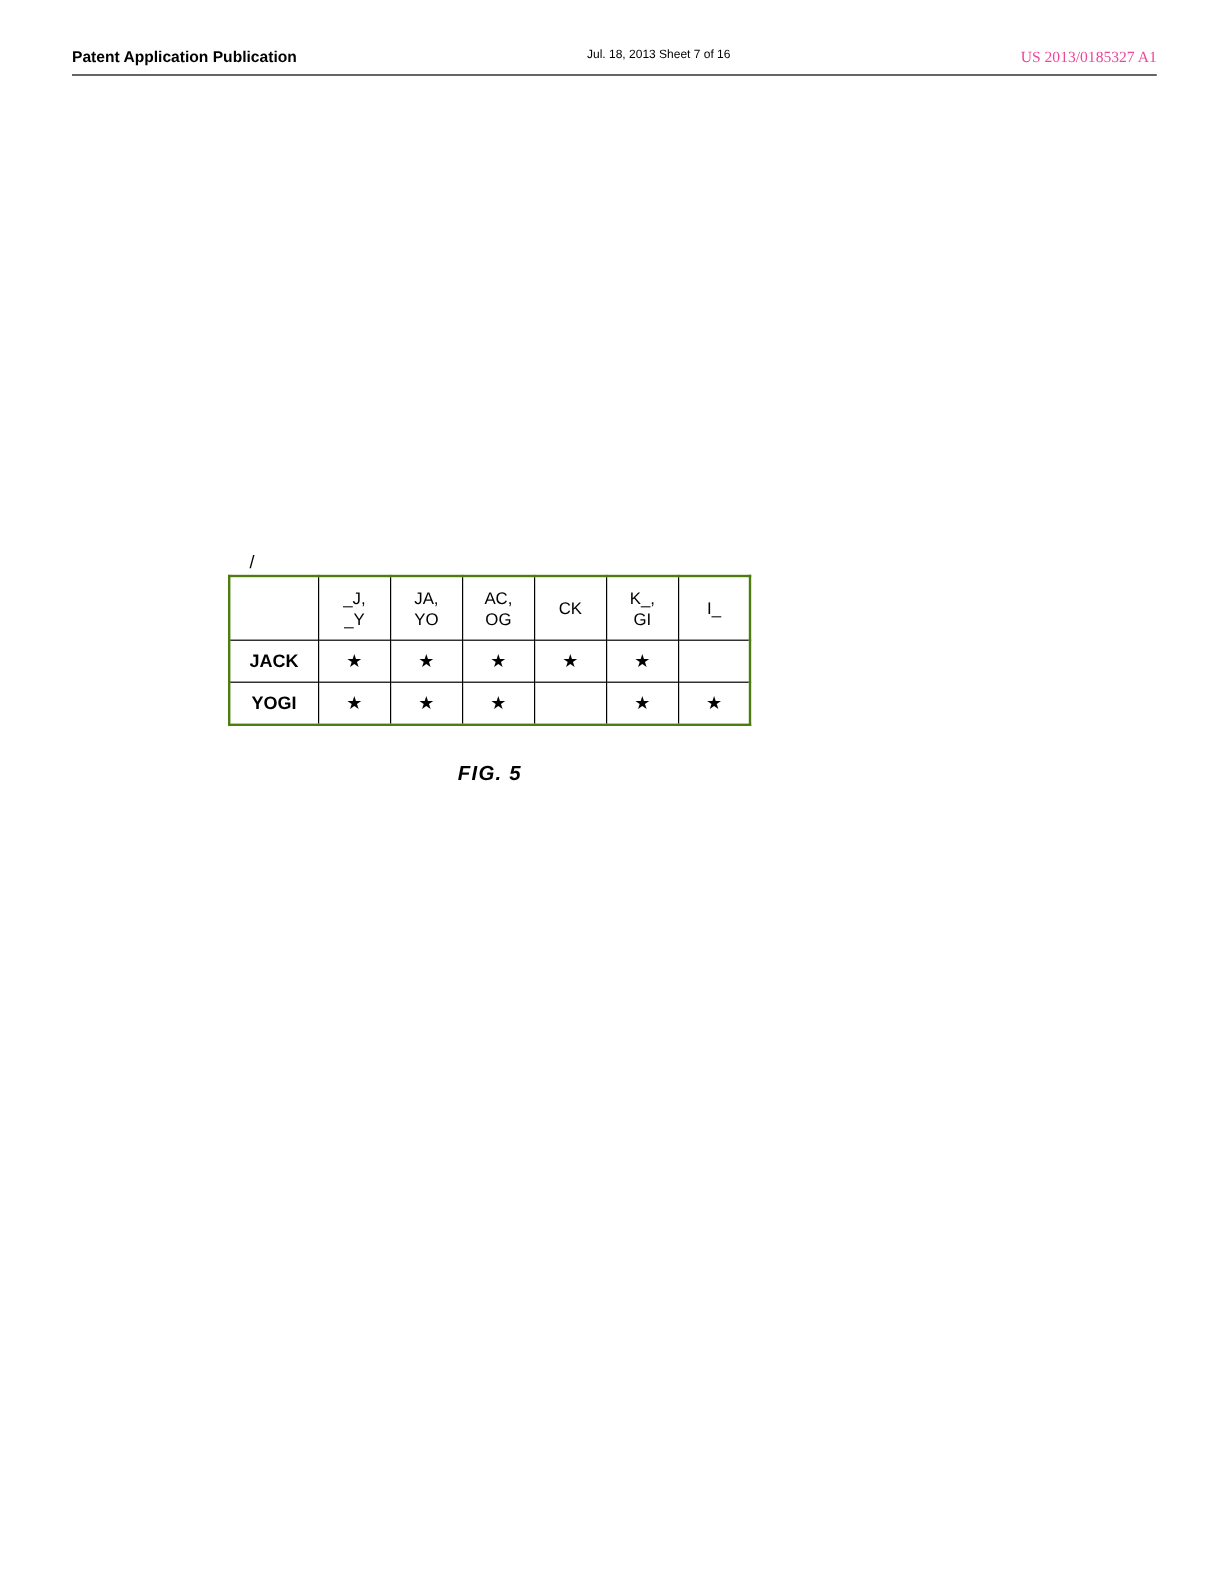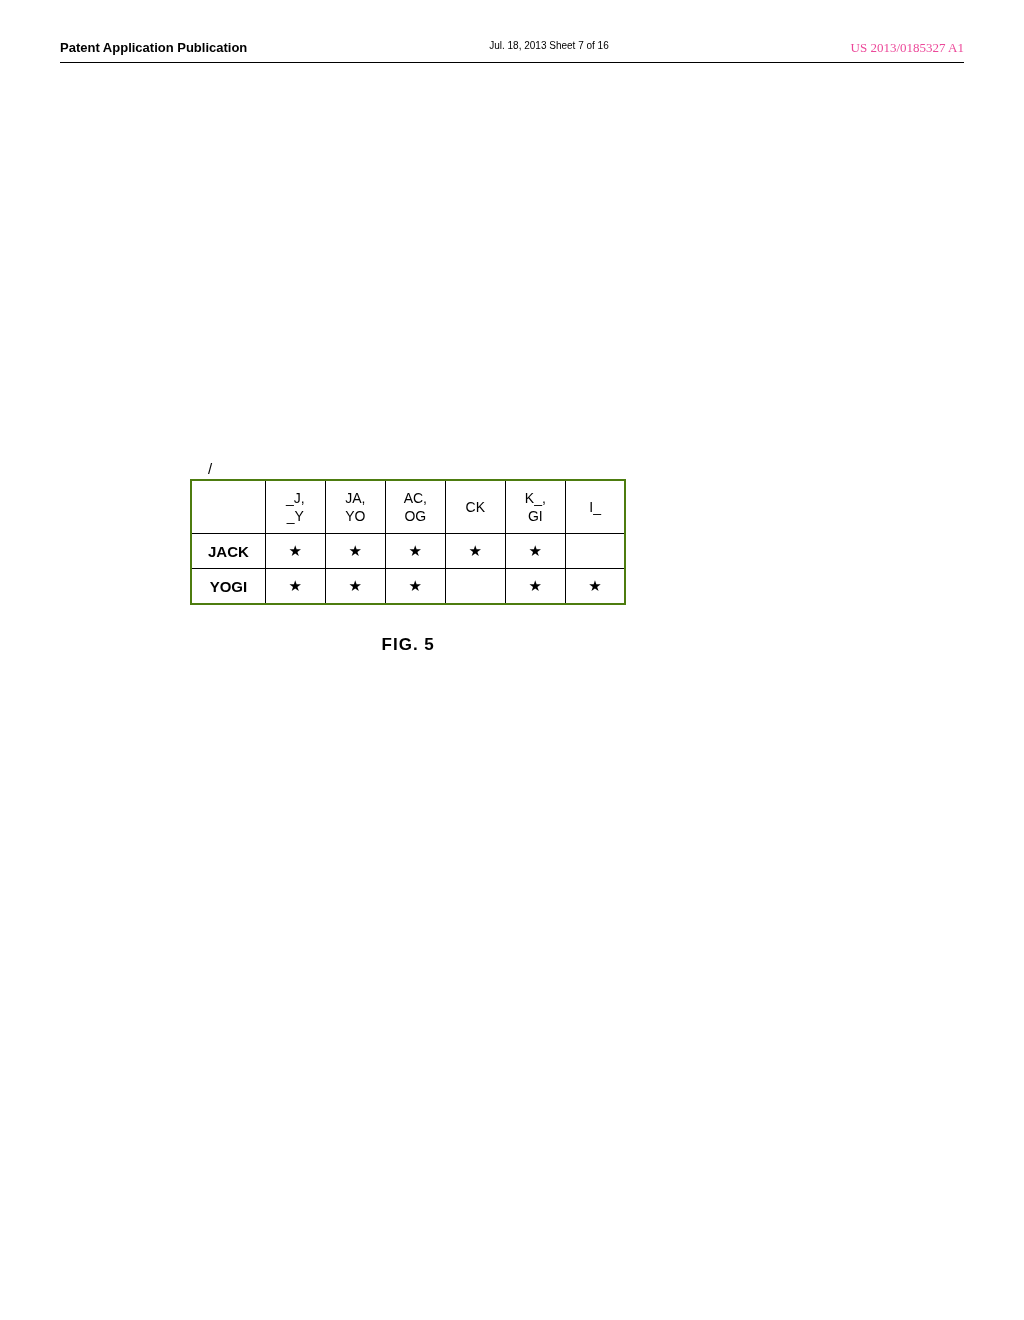--- a/index.html
+++ b/index.html
@@ -84,20 +84,21 @@
       padding: 8px 20px;
     }
 
     .fig-caption {
       text-align: center;
       font-size: 17px;
       font-weight: bold;
       color: #000;
       margin-top: 30px;
       letter-spacing: 1px;
+      font-style: italic;
     }
 
     .figure-wrapper {
       position: absolute;
       top: 460px;
       left: 190px;
     }
 
     .ref-number {
       font-size: 15px;

